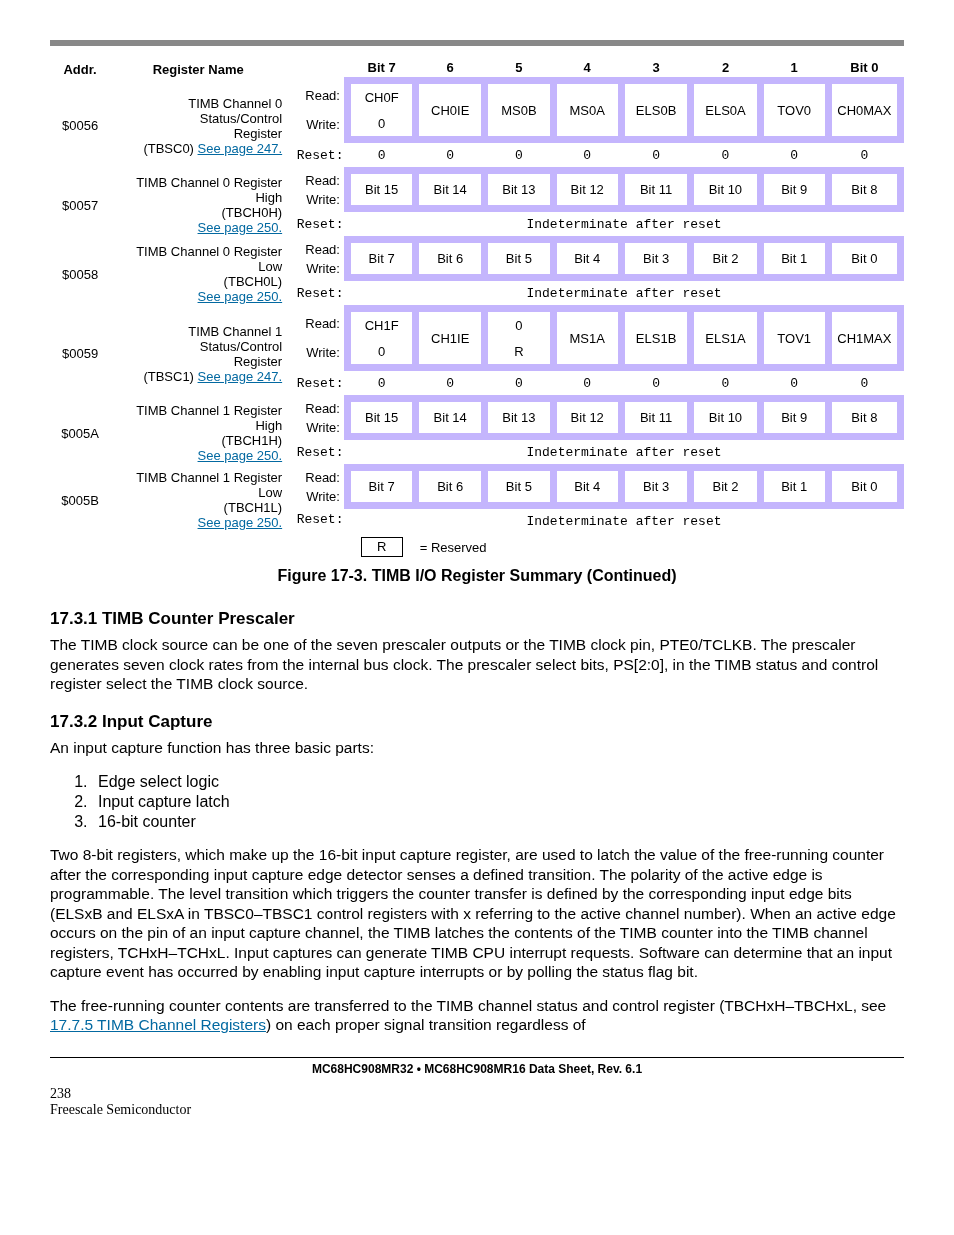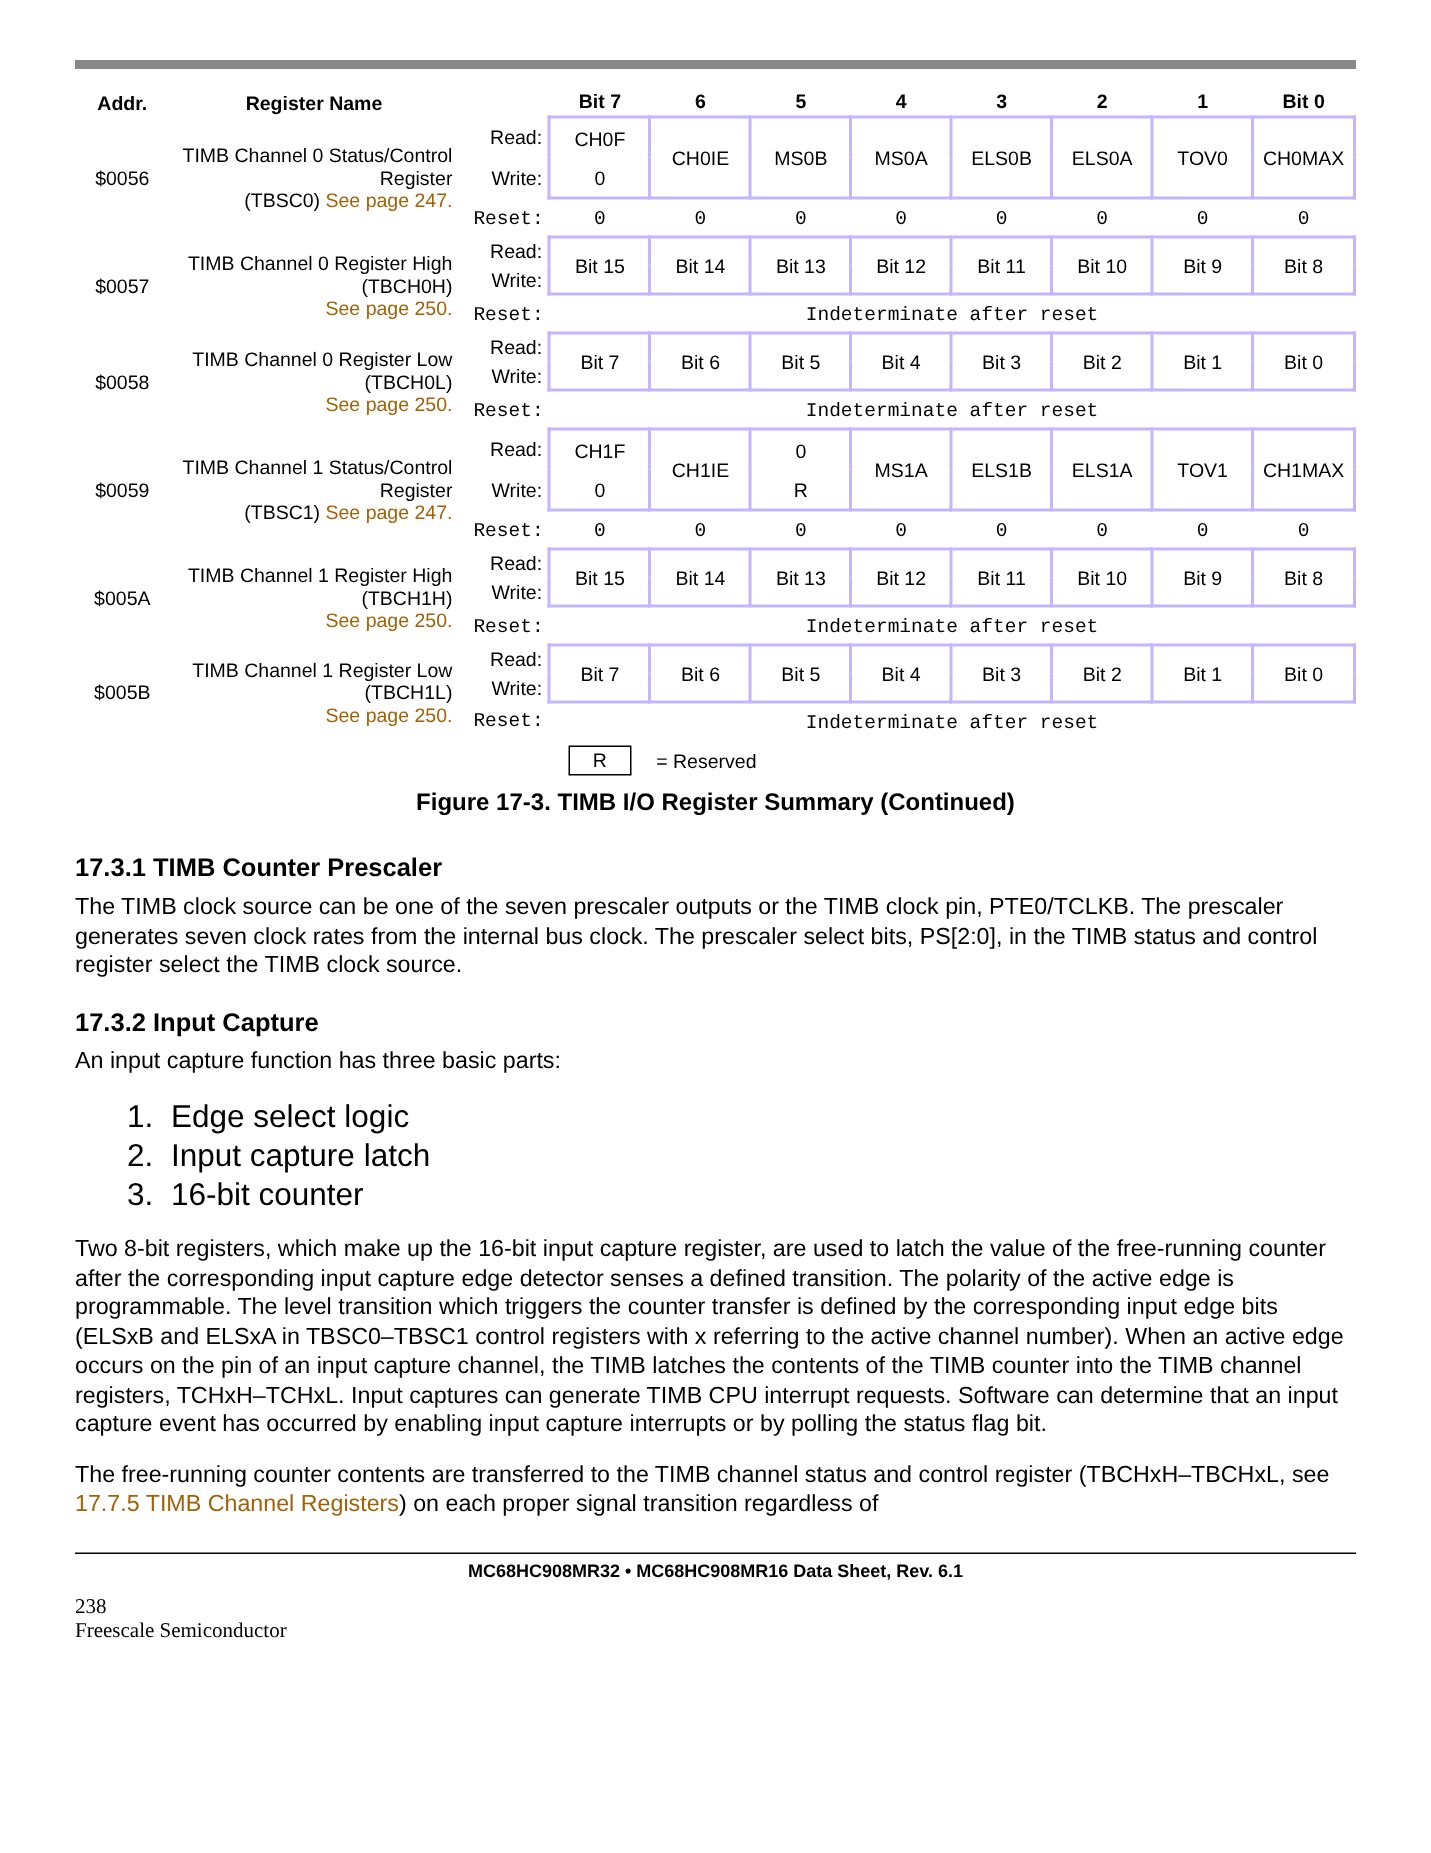--- a/index.html
+++ b/index.html
@@ -36,49 +36,49 @@
     padding: 2px 4px;
     text-align: center;
     vertical-align: middle;
   }
   .regtable .addr-col { width: 56px; text-align: center; font-size: 13px;}
   .regtable .name-col { width: 190px; text-align: right; font-size: 13px; padding-right: 10px;}
   .regtable .rw-col   { width: 44px; text-align: right; font-size: 13px; padding-right:4px;}
   .regtable .bit-col  { width: 58px; }
   .hdr-row { font-weight: bold; }
   .bcell {
-    border: 2px solid #c4b5fd;
+    border: 7px solid #c4b5fd;
     height: 22px;
   }
   .bcell-top { border-bottom: none; }
   .bcell-bot { border-top: none; }
-  .link { color: #a16207; }
+  .link { color: #0369a1; text-decoration: underline; }
   .reset-row td { height: 20px; font-family: Liberation Mono, monospace; }
   .figcaption {
     text-align: center;
     font-weight: bold;
     font-size: 16px;
     margin: 8px 0 24px 0;
     font-family: Arial, Helvetica, sans-serif;
   }
   h3.subsection {
     font-size: 17px;
     font-weight: bold;
     margin: 18px 0 6px 0;
     font-family: Arial, Helvetica, sans-serif;
   }
   p.body {
     font-size: 15.5px;
     line-height: 1.26;
     margin: 6px 0 14px 0;
   }
   ol.numlist {
-    margin: 4px 0 14px 58px;
+    margin: 4px 0 14px 42px;
     padding: 0;
-    font-size: 21px;
+    font-size: 16px;
   }
   ol.numlist li { margin: 2px 0; padding-left: 6px; }
   .legend-row td { padding-top: 4px; }
   .legend-box {
     border: 1px solid #000;
     width: 40px;
     height: 18px;
     display: inline-block;
     text-align: center;
     font-size: 13px;

